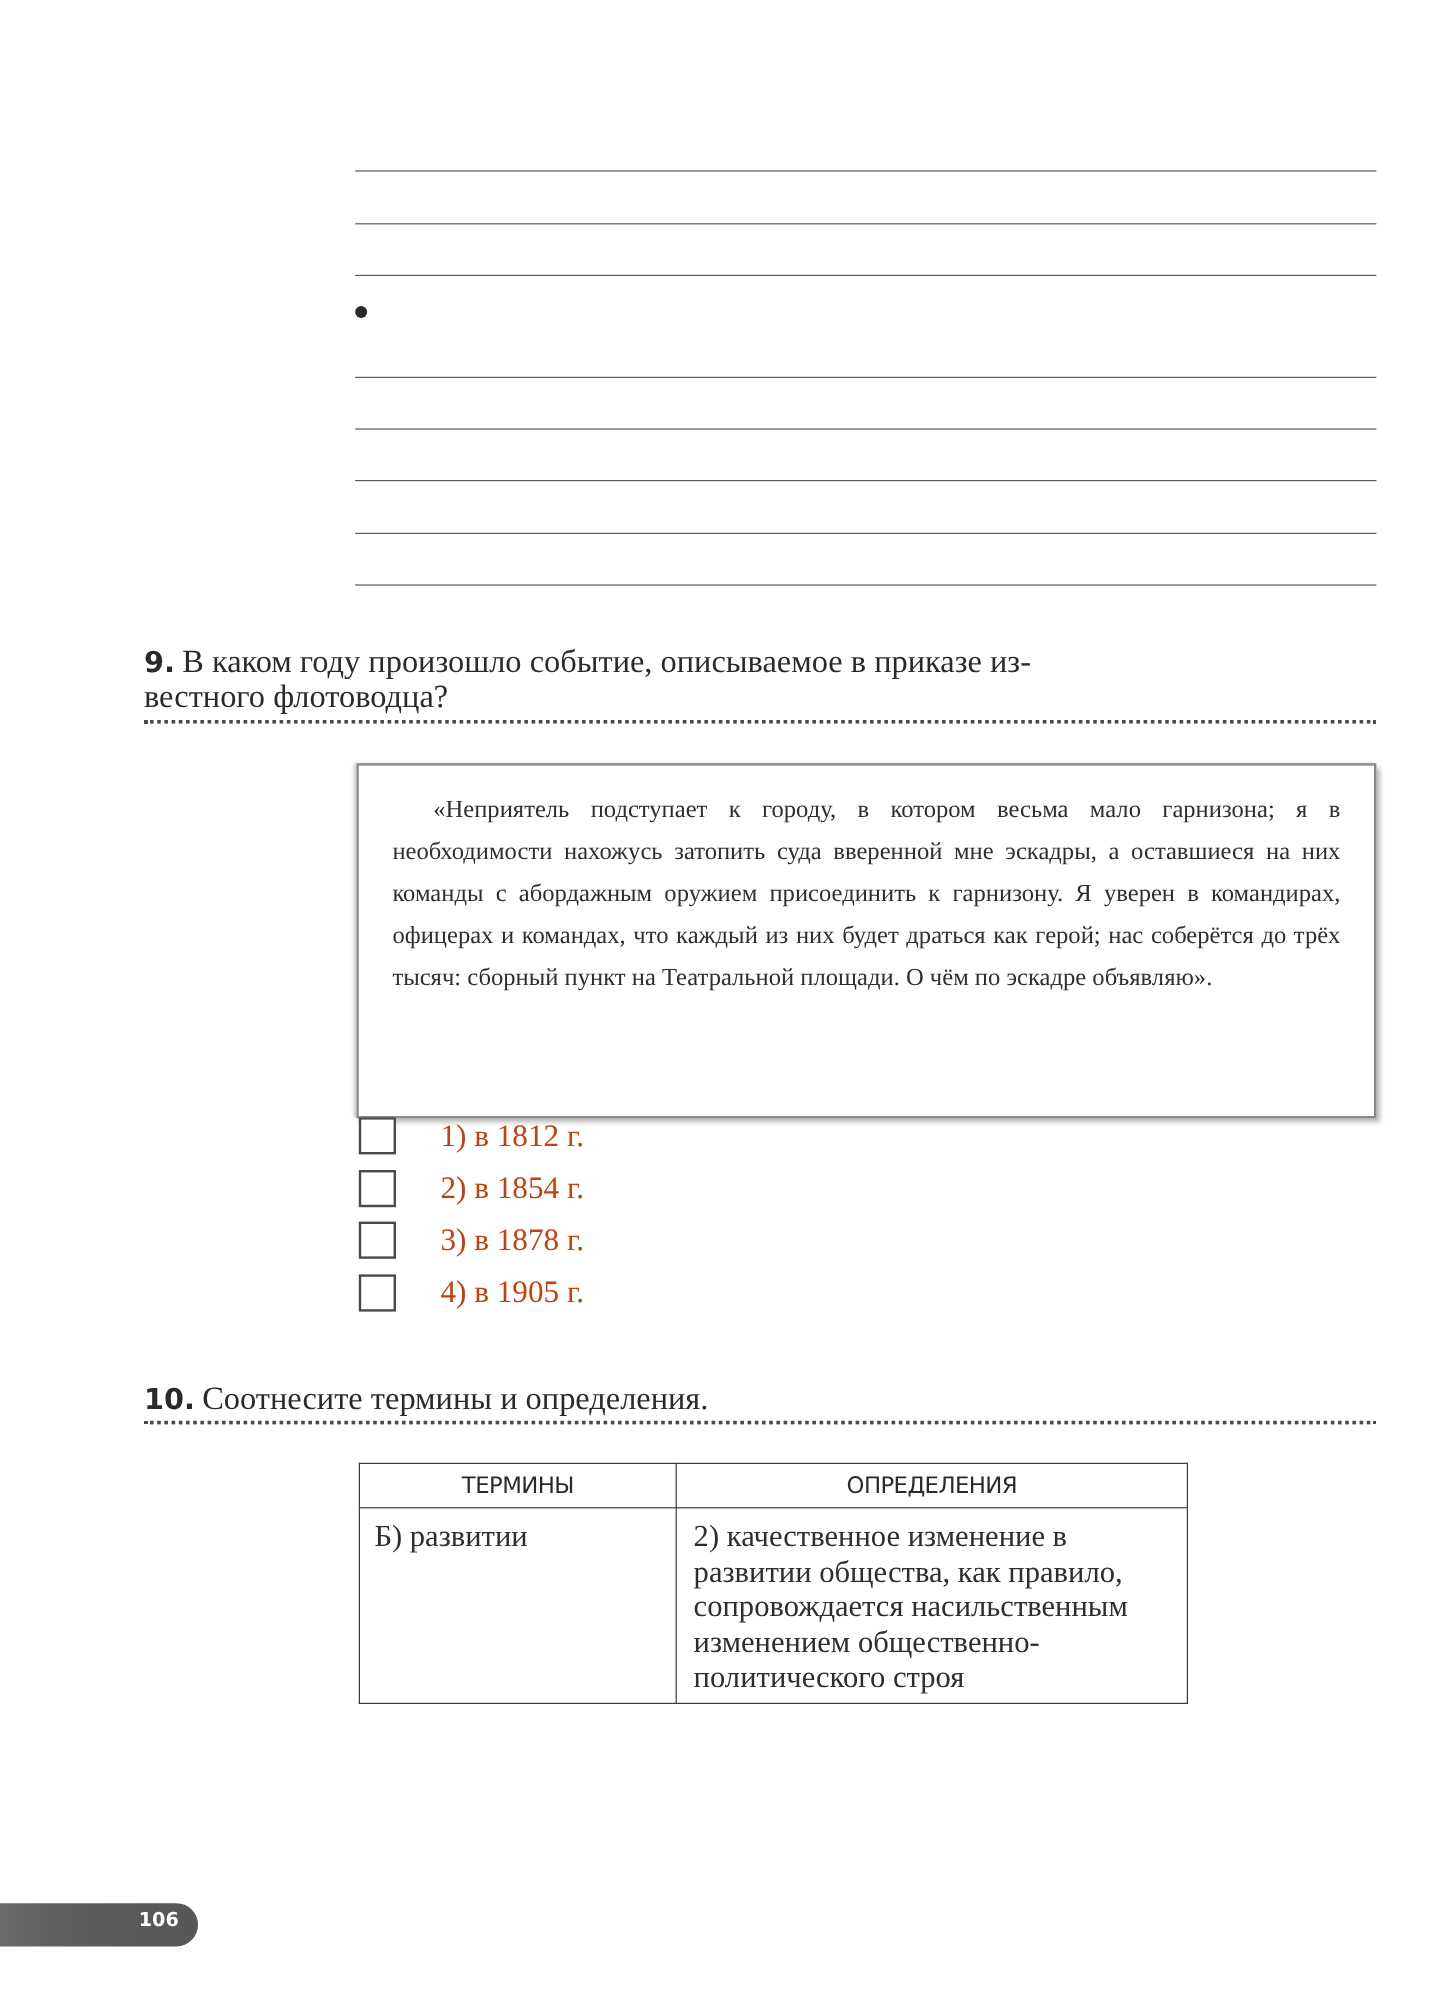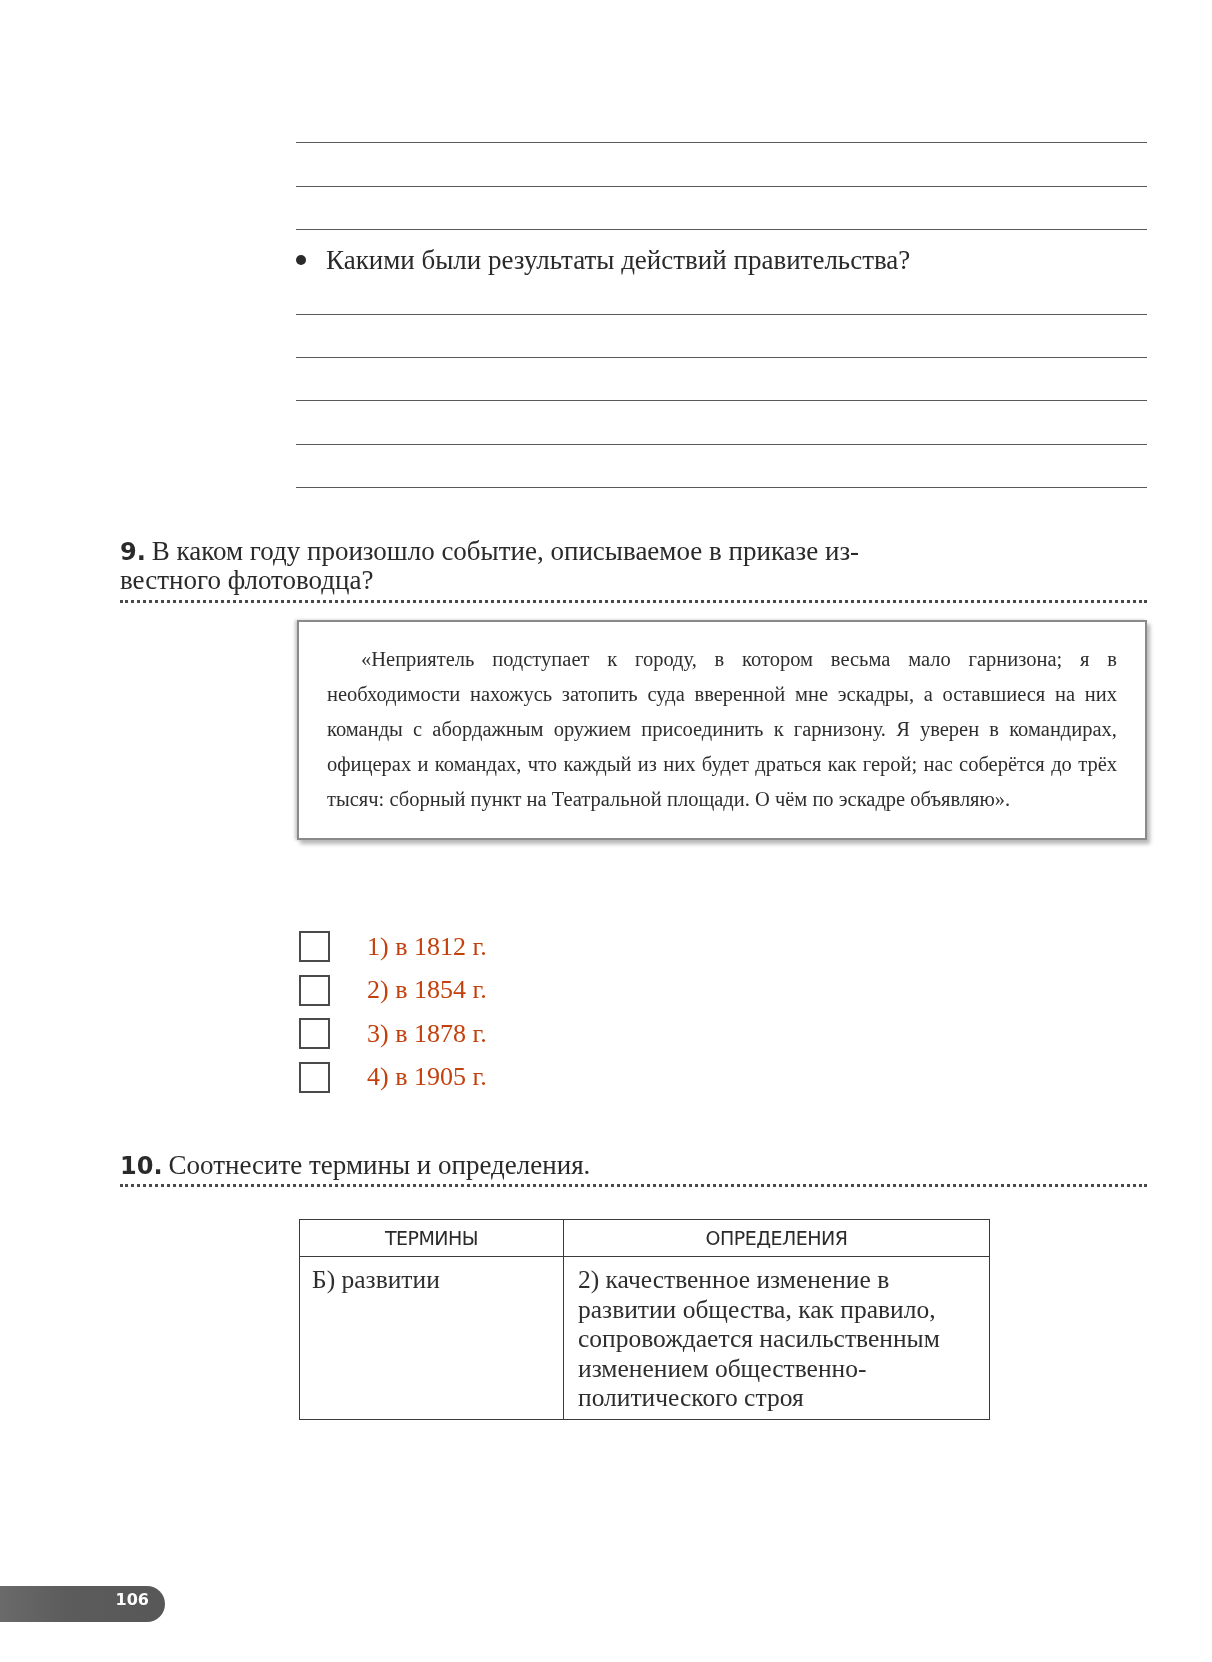--- a/index.html
+++ b/index.html
@@ -57,23 +57,23 @@
     .dotted-sep {
       position: absolute;
       left: 120px;
       width: 1027px;
       height: 0;
       border-top: 3px dotted #4a4a4a;
     }
     .quote-box {
       position: absolute;
       left: 297px;
-      top: 620px;
+      top: 636px;
       width: 850px;
-      height: 220px;
+      height: 296px;
       border: 2px solid #8a8a8a;
       box-shadow: 3px 4px 4px #b8b8b8, -2px 0 3px #c8c8c8;
       background: #ffffff;
       box-sizing: border-box;
     }
     .quote-text {
       position: absolute;
       left: 28px;
       right: 28px;
       top: 20px;
@@ -160,21 +160,21 @@
 </head>
 <body>
 
 <div>
   <div class="answer-line" style="top:142px;"></div>
   <div class="answer-line" style="top:186px;"></div>
   <div class="answer-line" style="top:229px;"></div>
 </div>
 
 <div class="bullet-q">
-  <span class="dot"></span><span>Какими были результаты действий правительства?</span>
+  <span class="dot"></span>
 </div>
 
 <div>
   <div class="answer-line" style="top:314px;"></div>
   <div class="answer-line" style="top:357px;"></div>
   <div class="answer-line" style="top:400px;"></div>
   <div class="answer-line" style="top:444px;"></div>
   <div class="answer-line" style="top:487px;"></div>
 </div>
 

